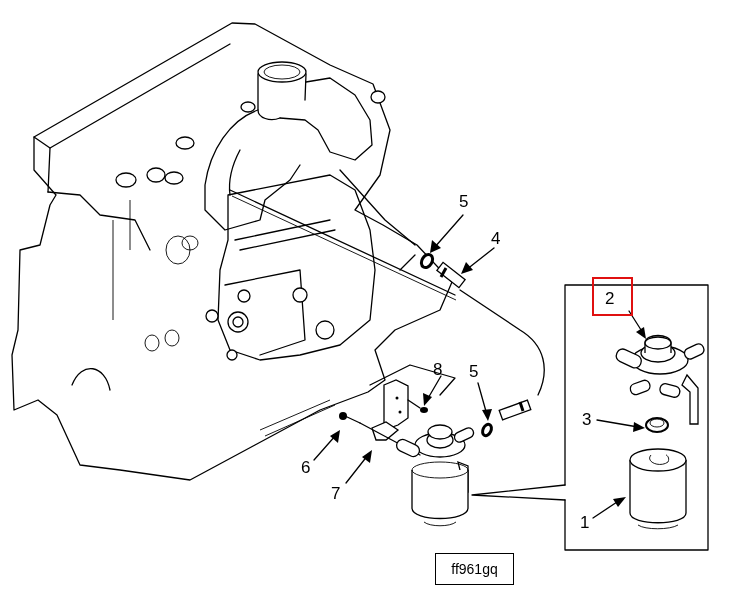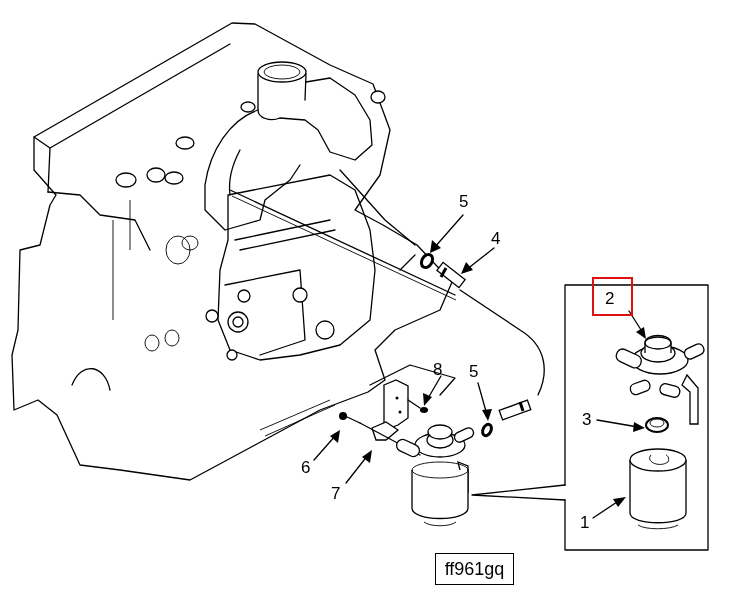--- a/index.html
+++ b/index.html
@@ -4,21 +4,21 @@
 <style>
   html, body { margin:0; padding:0; background:#ffffff; }
   body { width:733px; height:600px; position:relative; overflow:hidden; font-family:"Liberation Sans", sans-serif; }
   svg { position:absolute; left:0; top:0; }
   .ln { fill:none; stroke:#000; stroke-width:1.3; stroke-linejoin:round; stroke-linecap:round; }
   .thin { fill:none; stroke:#000; stroke-width:0.9; }
   .fillw { fill:#fff; stroke:#000; stroke-width:1.3; }
   .fillb { fill:#000; }
   .callout { font-family:"Liberation Sans", sans-serif; font-size:17px; fill:#000; }
   .fig-id { position:absolute; left:435px; top:553px; width:79px; height:32px; border:1.5px solid #000; box-sizing:border-box;
-            font-size:18px; display:flex; align-items:center; justify-content:center; color:#000; }
+            font-size:14px; display:flex; align-items:center; justify-content:center; color:#000; }
   .highlight { position:absolute; left:592px; top:277px; width:41px; height:39px; border:2.5px solid #e01010; box-sizing:border-box; }
 </style>
 </head>
 <body>
 
 <svg width="733" height="600" viewBox="0 0 733 600">
 
   <g>
     <path class="ln" d="M34,137 L232,23 L255,24 L330,65 L373,84 L390,130 L380,175 L355,210 L383,225 L417,245 L452,282 L440,310 L395,330 L375,350 L385,380 L368,392 L320,410 L255,445 L190,480 L120,470 L80,465 L57,415 L38,400 L14,410 L12,355 L18,330 L20,250 L40,245 L50,205 L56,195 L34,170 Z"></path>
     <path class="ln" d="M34,137 L50,148 L48,192"></path>

